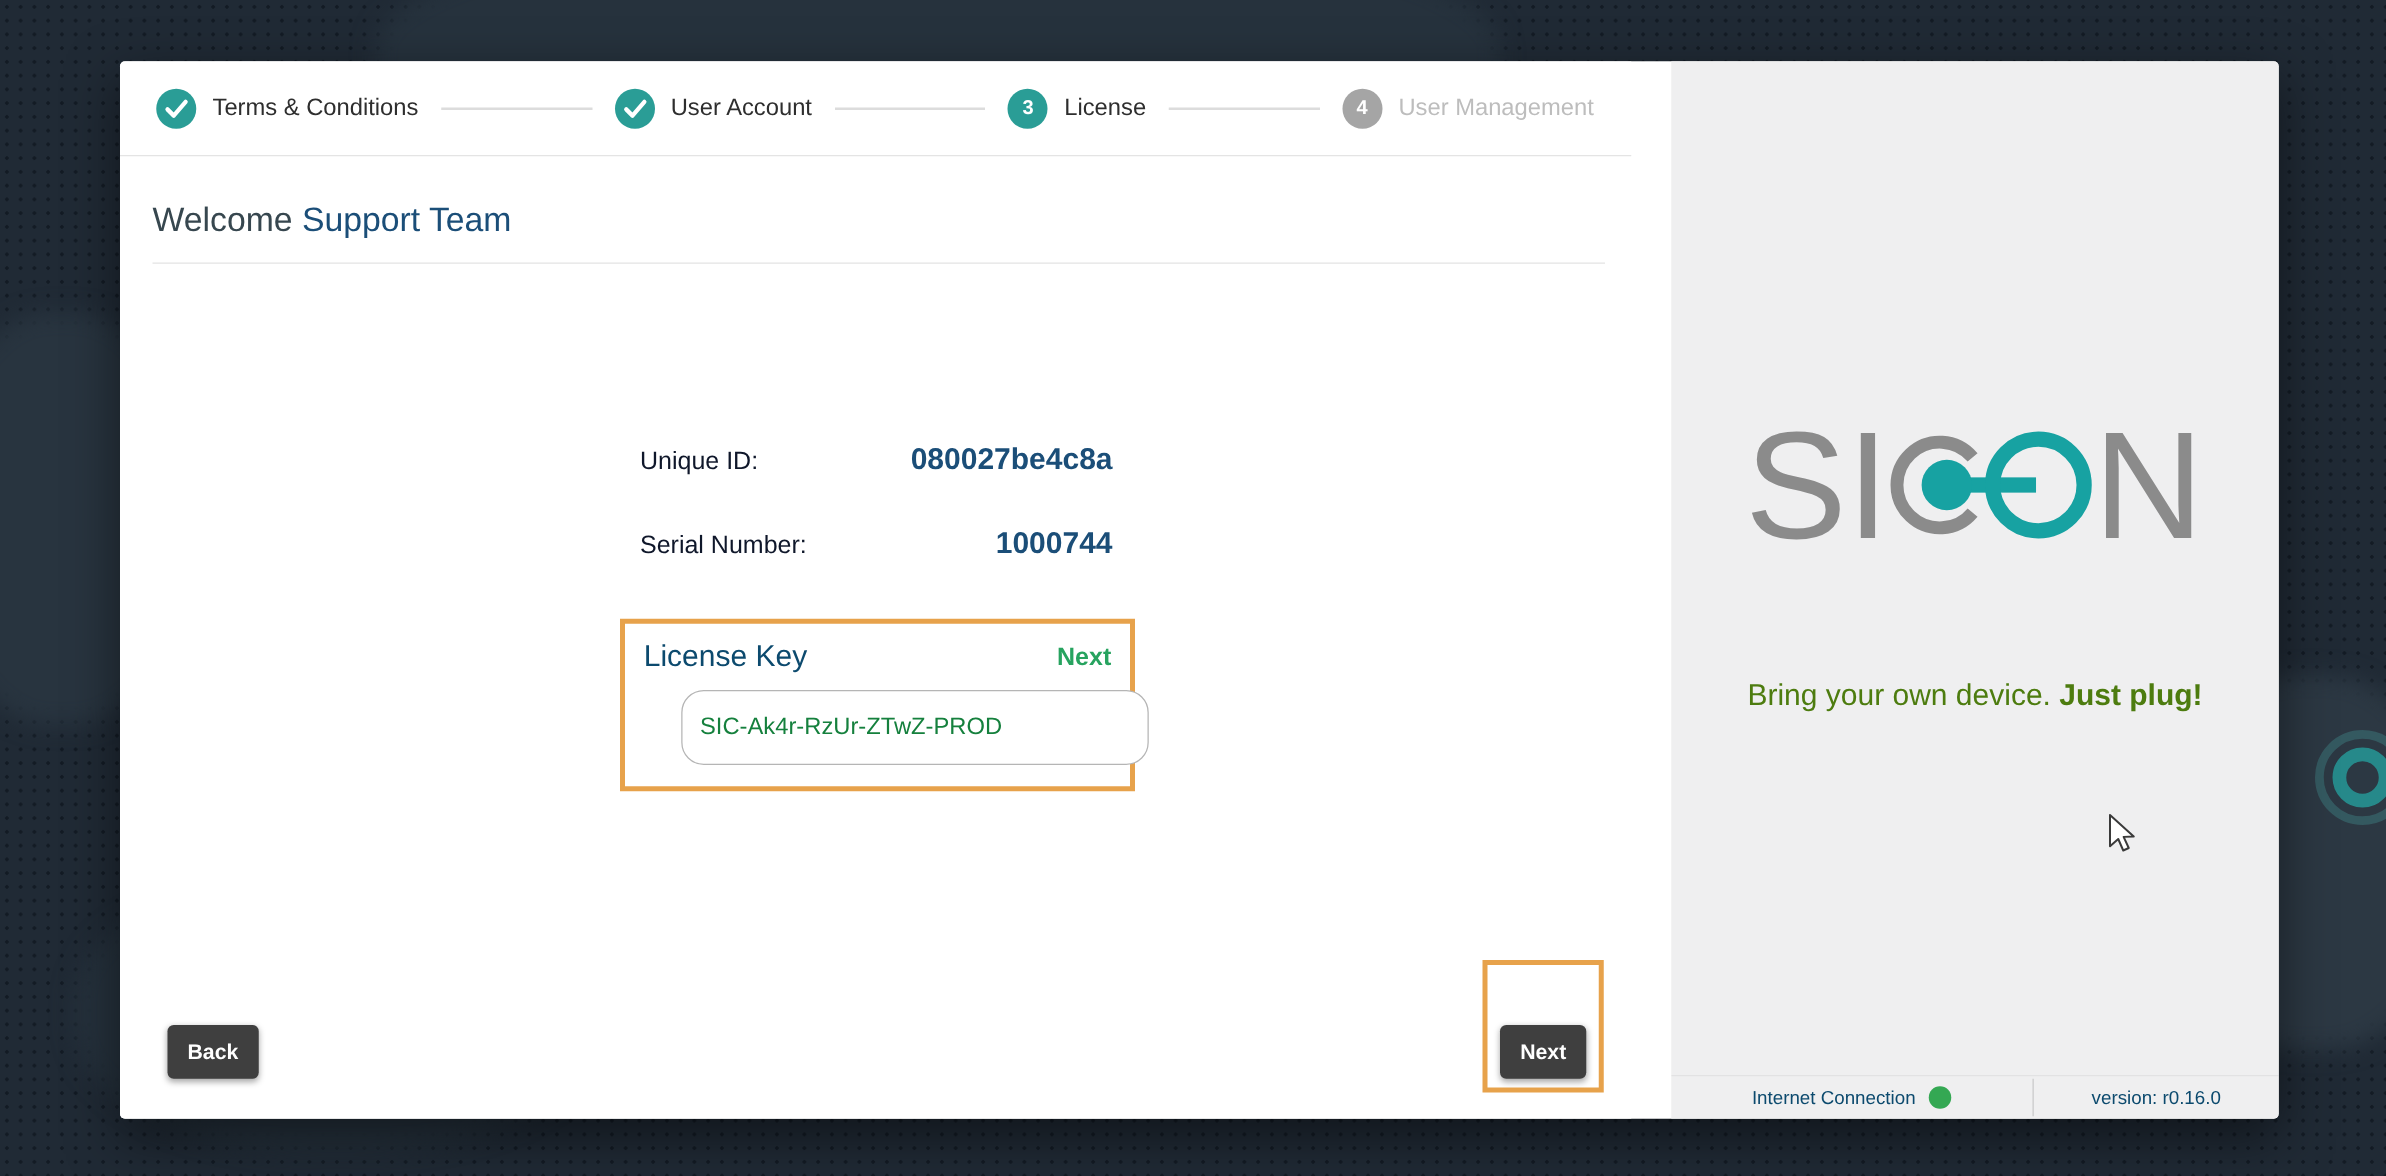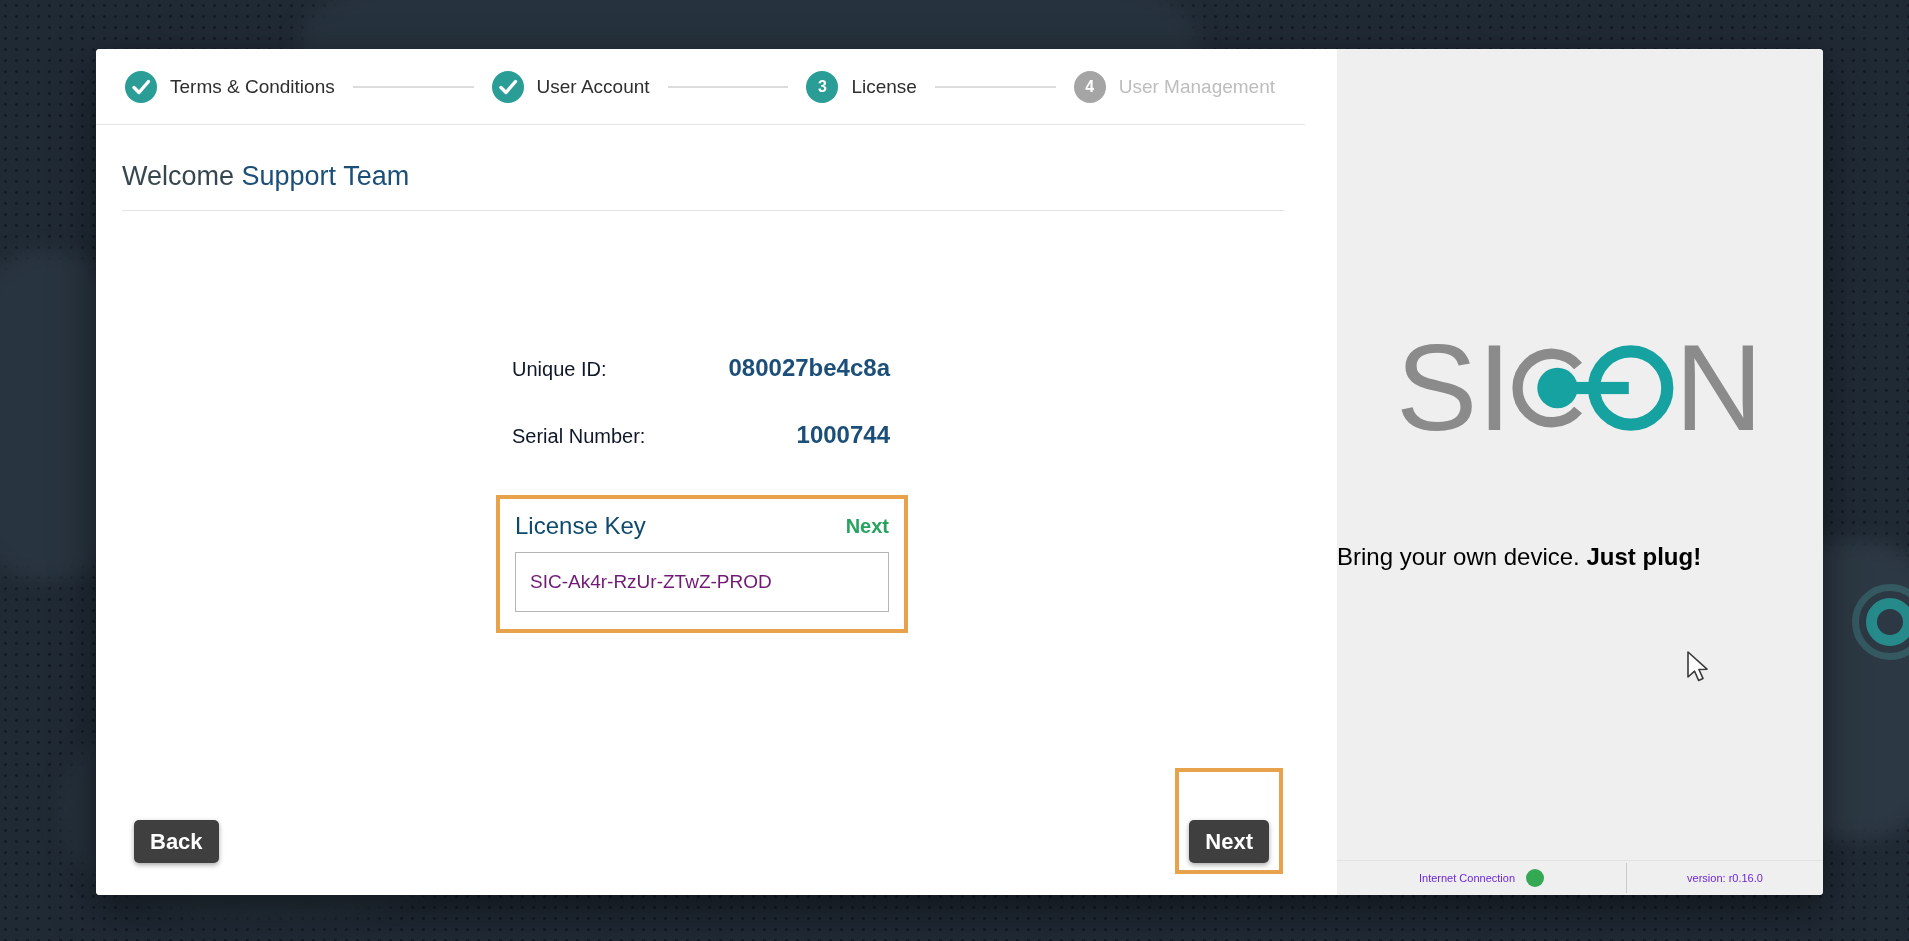--- a/index.html
+++ b/index.html
@@ -50,38 +50,38 @@
   .info-row{display:flex;justify-content:space-between;align-items:baseline;margin-bottom:27px;}
   .info-label{font-size:20px;font-weight:400;color:#0f172a;margin-top:16px;}
   .info-value{font-size:24px;font-weight:700;color:#1b4e78;}
 
   .license-box{position:absolute;left:400px;top:446px;width:412px;box-sizing:border-box;
     border:4px solid #e7a24b;background:#fff;padding:13px 15px 17px 15px;}
   .license-head{display:flex;justify-content:space-between;align-items:center;}
   .license-label{font-size:24px;font-weight:400;color:#0c4a6e;}
   .license-status{font-size:20px;font-weight:700;color:#27a35f;}
   .license-input{margin-top:12px;width:100%;height:60px;box-sizing:border-box;
-    border:1px solid #b5b5b5;border-radius:0;padding:0 14px;font-size:19px;
-    color:#701a75;background:#fff;font-family:"Liberation Sans",sans-serif;outline:none;}
+    border:1px solid #b5b5b5;border-radius:18px;padding:0 14px;font-size:19px;
+    color:#15803d;background:#fff;font-family:"Liberation Sans",sans-serif;outline:none;margin-left:30px;}
 
   .actions{position:absolute;left:38px;right:22px;bottom:21px;
     display:flex;justify-content:space-between;align-items:center;}
   .btn{background:#3f3f3f;color:#fff;border:none;border-radius:5px;height:43px;
-    padding:0 16px;font-size:22px;font-weight:700;font-family:"Liberation Sans",sans-serif;
+    padding:0 16px;font-size:17px;font-weight:700;font-family:"Liberation Sans",sans-serif;
     box-shadow:0 2px 5px rgba(0,0,0,.35);cursor:pointer;margin-top:41px;}
   .next-wrap{border:4px solid #e7a24b;padding:7px 10px;}
 
   
   .side{position:relative;flex:1;background:#efeff0;margin-left:32px;}
   .logo{position:absolute;top:290px;left:50%;transform:translateX(-50%);}
-  .tagline{position:absolute;top:494px;left:0;width:100%;text-align:left;
-    font-size:24px;color:#000000;}
+  .tagline{position:absolute;top:494px;left:0;width:100%;text-align:center;
+    font-size:24px;color:#4d7c0f;}
   .tagline .bold{font-weight:700;}
   .statusbar{position:absolute;left:0;right:0;bottom:0;height:34px;display:flex;
-    align-items:stretch;font-size:11px;color:#6d28d9;border-top:1px solid rgba(0,0,0,.05);}
+    align-items:stretch;font-size:15px;color:#0c4a6e;border-top:1px solid rgba(0,0,0,.05);}
   .status-left{width:289px;display:flex;align-items:center;justify-content:center;gap:11px;}
   .status-divider{width:1px;background:#c9c9c9;margin:2px 0;}
   .status-right{flex:1;display:flex;align-items:center;justify-content:center;}
   .status-dot{width:18px;height:18px;border-radius:50%;background:#34a853;flex:none;}
 
   .cursor{position:absolute;left:1686px;top:651px;}
 </style>
 </head>
 <body>
 

